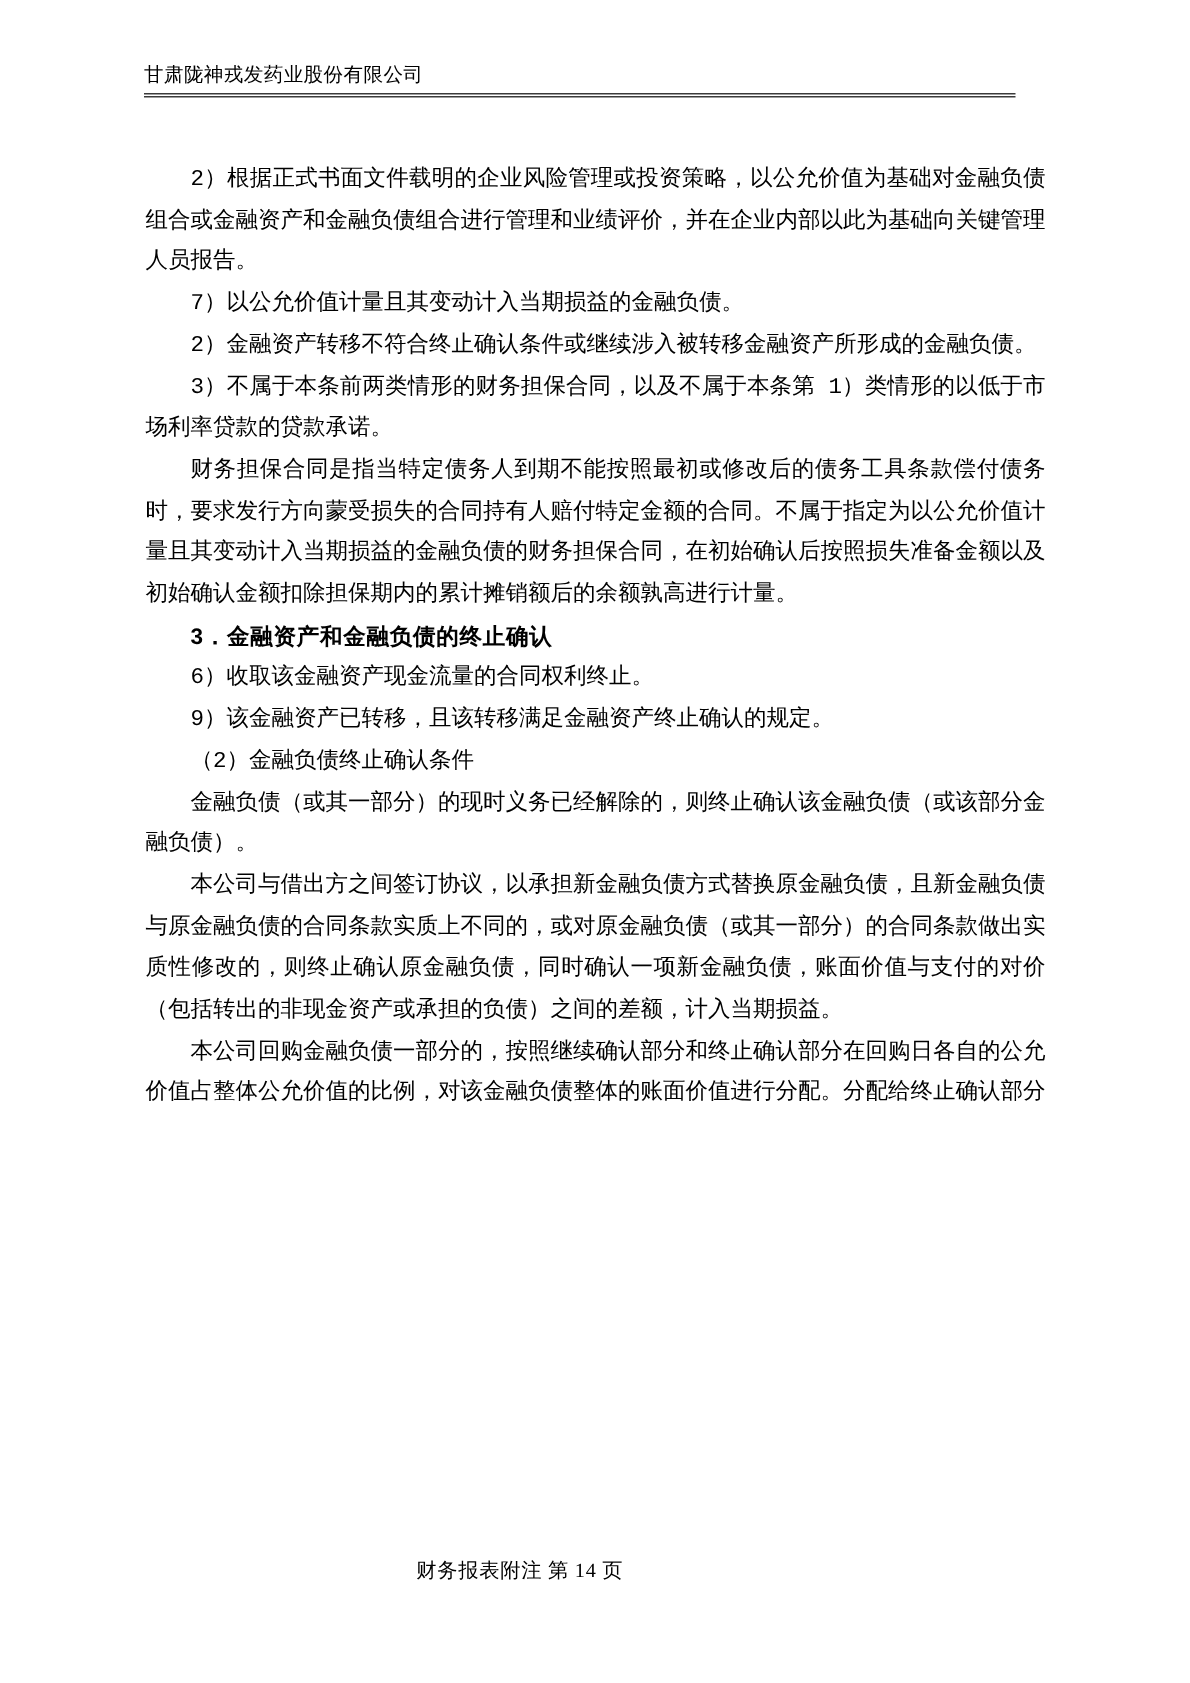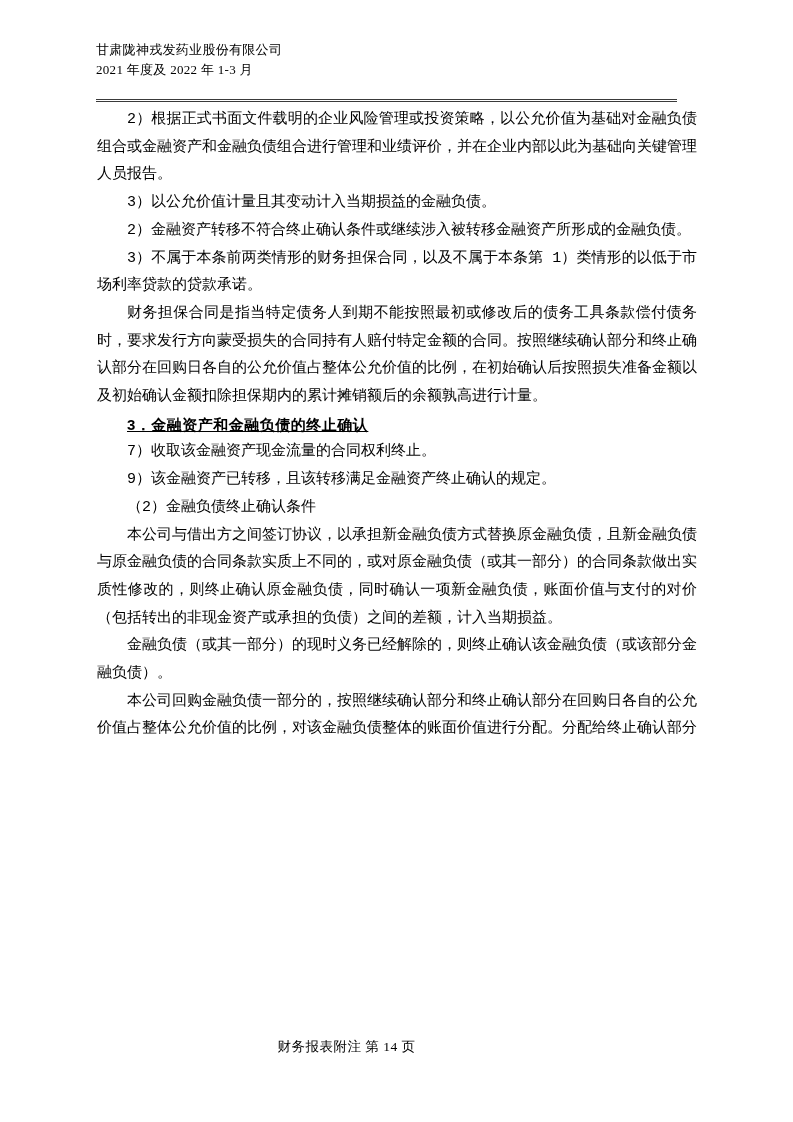--- a/index.html
+++ b/index.html
@@ -16,21 +16,21 @@
     font-family: "Liberation Serif", serif;
     overflow: hidden;
   }
   .doc-header {
     position: absolute;
     left: 96px;
     top: 40px;
     width: 581px;
     font-size: 13px;
     line-height: 20px;
-    padding-bottom: 19px;
+    padding-bottom: 2px;
     border-bottom: 3px double #3a3a3a;
     letter-spacing: 0.3px;
   }
   .doc-header div {
     white-space: nowrap;
   }
   .content {
     position: absolute;
     left: 97px;
     top: 106px;
@@ -42,54 +42,52 @@
   .content p {
     margin: 0;
     padding: 0;
     text-indent: 2em;
     font-family: Liberation Mono, monospace;
   }
   .content p.heading {
     font-weight: bold;
     font-family: "Liberation Sans", sans-serif;
     letter-spacing: 0.5px;
-    text-decoration: underline;
   }
   .doc-footer {
     position: absolute;
     left: 0;
     top: 1038px;
     width: 693px;
     text-align: center;
     font-size: 13.5px;
     letter-spacing: 0.5px;
   }
 </style>
 </head>
 <body>
 
 <div class="page">
 
   <div class="doc-header">
     <div>甘肃陇神戎发药业股份有限公司</div>
-    <div>2021 年度及 2022 年 1-3 月</div>
   </div>
 
   <div class="content">
     <p class="normal">2）根据正式书面文件载明的企业风险管理或投资策略，以公允价值为基础对金融负债组合或金融资产和金融负债组合进行管理和业绩评价，并在企业内部以此为基础向关键管理人员报告。</p>
-    <p class="normal">3）以公允价值计量且其变动计入当期损益的金融负债。</p>
+    <p class="normal">7）以公允价值计量且其变动计入当期损益的金融负债。</p>
     <p class="normal">2）金融资产转移不符合终止确认条件或继续涉入被转移金融资产所形成的金融负债。</p>
     <p class="normal">3）不属于本条前两类情形的财务担保合同，以及不属于本条第 1）类情形的以低于市场利率贷款的贷款承诺。</p>
-    <p class="normal">财务担保合同是指当特定债务人到期不能按照最初或修改后的债务工具条款偿付债务时，要求发行方向蒙受损失的合同持有人赔付特定金额的合同。按照继续确认部分和终止确认部分在回购日各自的公允价值占整体公允价值的比例，在初始确认后按照损失准备金额以及初始确认金额扣除担保期内的累计摊销额后的余额孰高进行计量。</p>
+    <p class="normal">财务担保合同是指当特定债务人到期不能按照最初或修改后的债务工具条款偿付债务时，要求发行方向蒙受损失的合同持有人赔付特定金额的合同。不属于指定为以公允价值计量且其变动计入当期损益的金融负债的财务担保合同，在初始确认后按照损失准备金额以及初始确认金额扣除担保期内的累计摊销额后的余额孰高进行计量。</p>
     <p class="heading">3．金融资产和金融负债的终止确认</p>
-    <p class="normal">7）收取该金融资产现金流量的合同权利终止。</p>
+    <p class="normal">6）收取该金融资产现金流量的合同权利终止。</p>
     <p class="normal">9）该金融资产已转移，且该转移满足金融资产终止确认的规定。</p>
     <p class="normal">（2）金融负债终止确认条件</p>
+    <p class="normal">金融负债（或其一部分）的现时义务已经解除的，则终止确认该金融负债（或该部分金融负债）。</p>
     <p class="normal">本公司与借出方之间签订协议，以承担新金融负债方式替换原金融负债，且新金融负债与原金融负债的合同条款实质上不同的，或对原金融负债（或其一部分）的合同条款做出实质性修改的，则终止确认原金融负债，同时确认一项新金融负债，账面价值与支付的对价（包括转出的非现金资产或承担的负债）之间的差额，计入当期损益。</p>
-    <p class="normal">金融负债（或其一部分）的现时义务已经解除的，则终止确认该金融负债（或该部分金融负债）。</p>
     <p class="normal">本公司回购金融负债一部分的，按照继续确认部分和终止确认部分在回购日各自的公允价值占整体公允价值的比例，对该金融负债整体的账面价值进行分配。分配给终止确认部分</p>
   </div>
 
   <div class="doc-footer">
     <span>财务报表附注 第 14 页</span>
   </div>
 
 </div>
 
 </body></html>

